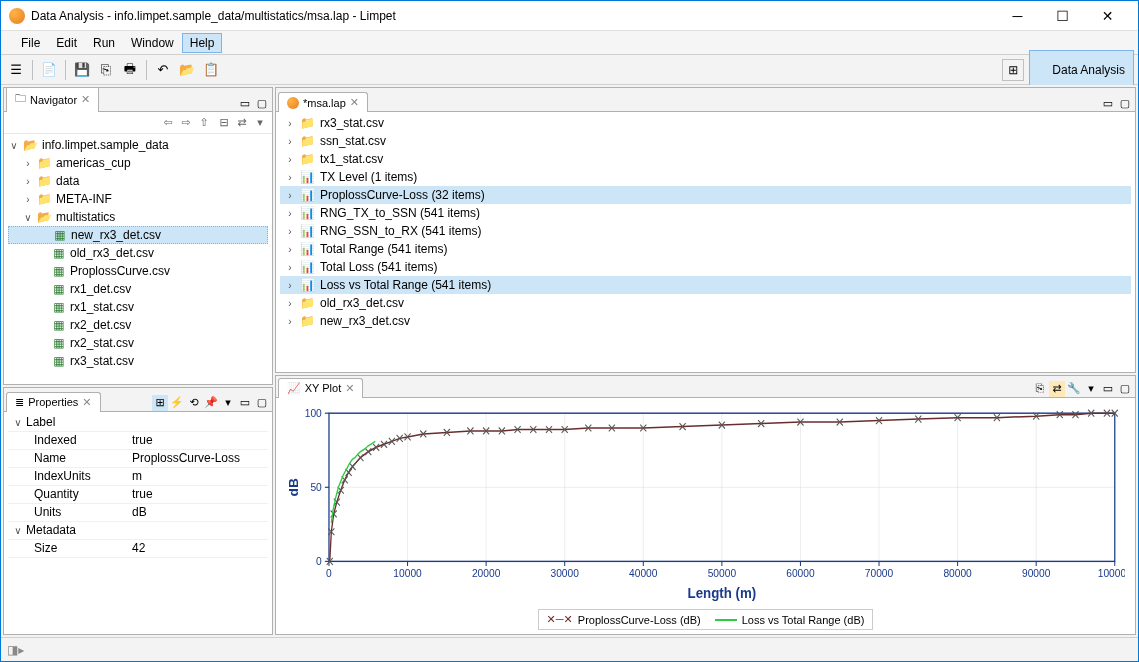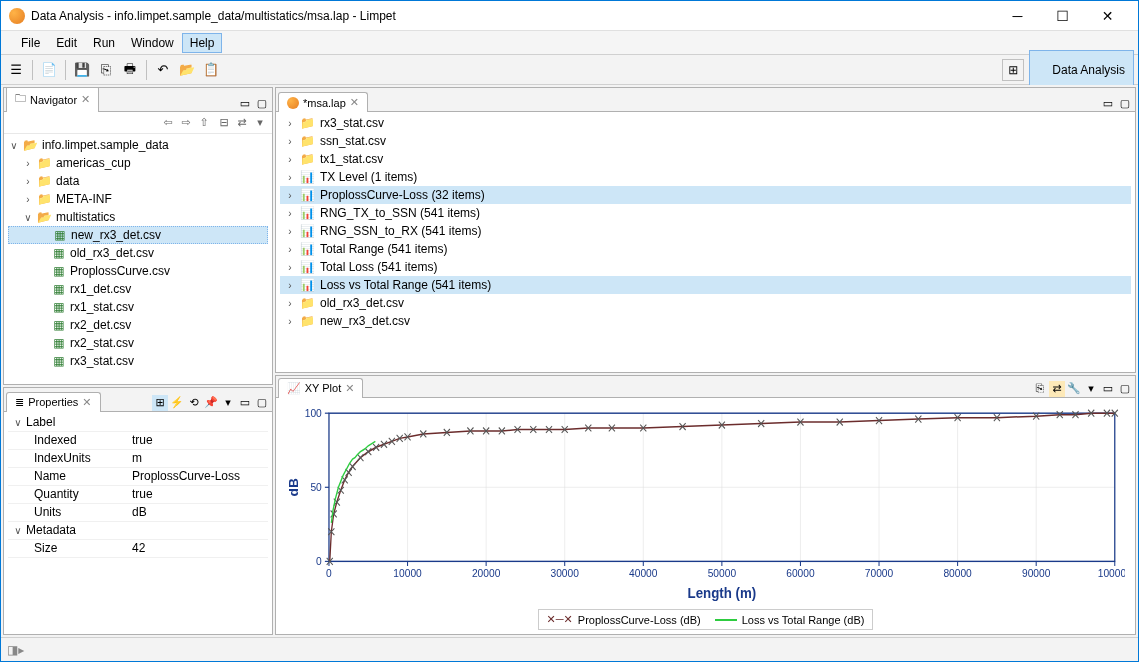--- a/index.html
+++ b/index.html
@@ -216,26 +216,26 @@
       <div class="pane-body props-body" id="props-body">
           <div class="prow cat">
             <div class="c1"><span class="tree-caret">∨</span>Label</div>
             <div class="c2"></div>
           </div>
           <div class="prow sub">
             <div class="c1">Indexed</div>
             <div class="c2">true</div>
           </div>
           <div class="prow sub">
+            <div class="c1">Name</div>
+            <div class="c2">ProplossCurve-Loss</div>
+          </div>
+          <div class="prow sub">
             <div class="c1">IndexUnits</div>
             <div class="c2">m</div>
-          </div>
-          <div class="prow sub">
-            <div class="c1">Name</div>
-            <div class="c2">ProplossCurve-Loss</div>
           </div>
           <div class="prow sub">
             <div class="c1">Quantity</div>
             <div class="c2">true</div>
           </div>
           <div class="prow sub">
             <div class="c1">Units</div>
             <div class="c2">dB</div>
           </div>
           <div class="prow cat">

